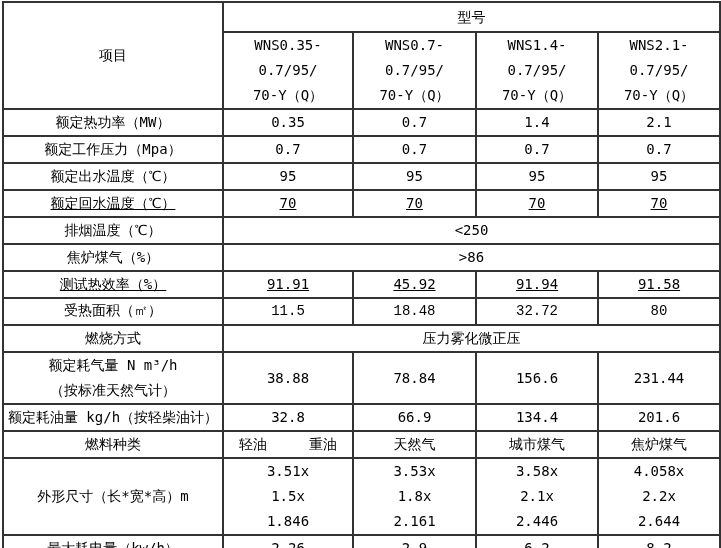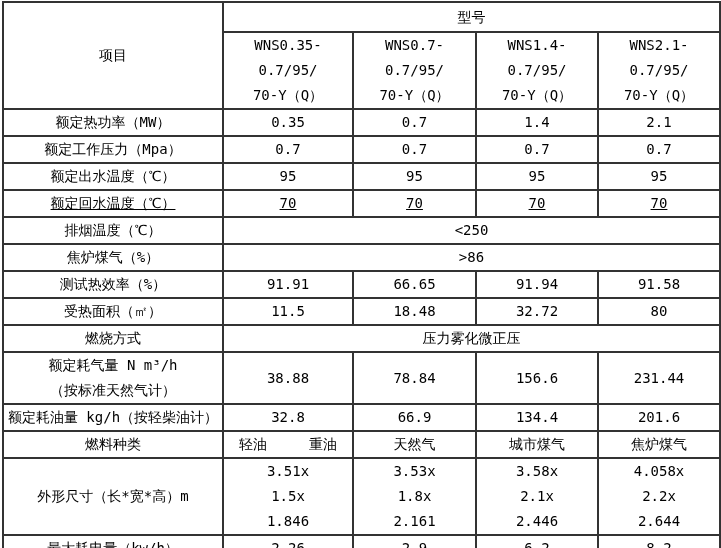--- a/index.html
+++ b/index.html
@@ -99,28 +99,28 @@
           <td>70</td>
         </tr>
         <tr style="height: 26px;">
           <td class="label-cell">排烟温度（℃）</td>
           <td colspan="4">&lt;250</td>
         </tr>
         <tr style="height: 26px;">
           <td class="label-cell">焦炉煤气（%）</td>
           <td colspan="4">&gt;86</td>
         </tr>
-        <tr style="height: 26px;">
+        <tr style="height: 26px; text-decoration: underline;">
           <td class="label-cell">测试热效率（%）</td>
           <td>91.91</td>
-          <td>66.65</td>
+          <td>45.92</td>
           <td>91.94</td>
           <td>91.58</td>
         </tr>
-        <tr style="height: 26px;">
+        <tr style="height: 26px; font-family: Liberation Mono, monospace;">
           <td class="label-cell">受热面积（㎡）</td>
           <td>11.5</td>
           <td>18.48</td>
           <td>32.72</td>
           <td>80</td>
         </tr>
         <tr style="height: 26px;">
           <td class="label-cell">燃烧方式</td>
           <td colspan="4">压力雾化微正压</td>
         </tr>

